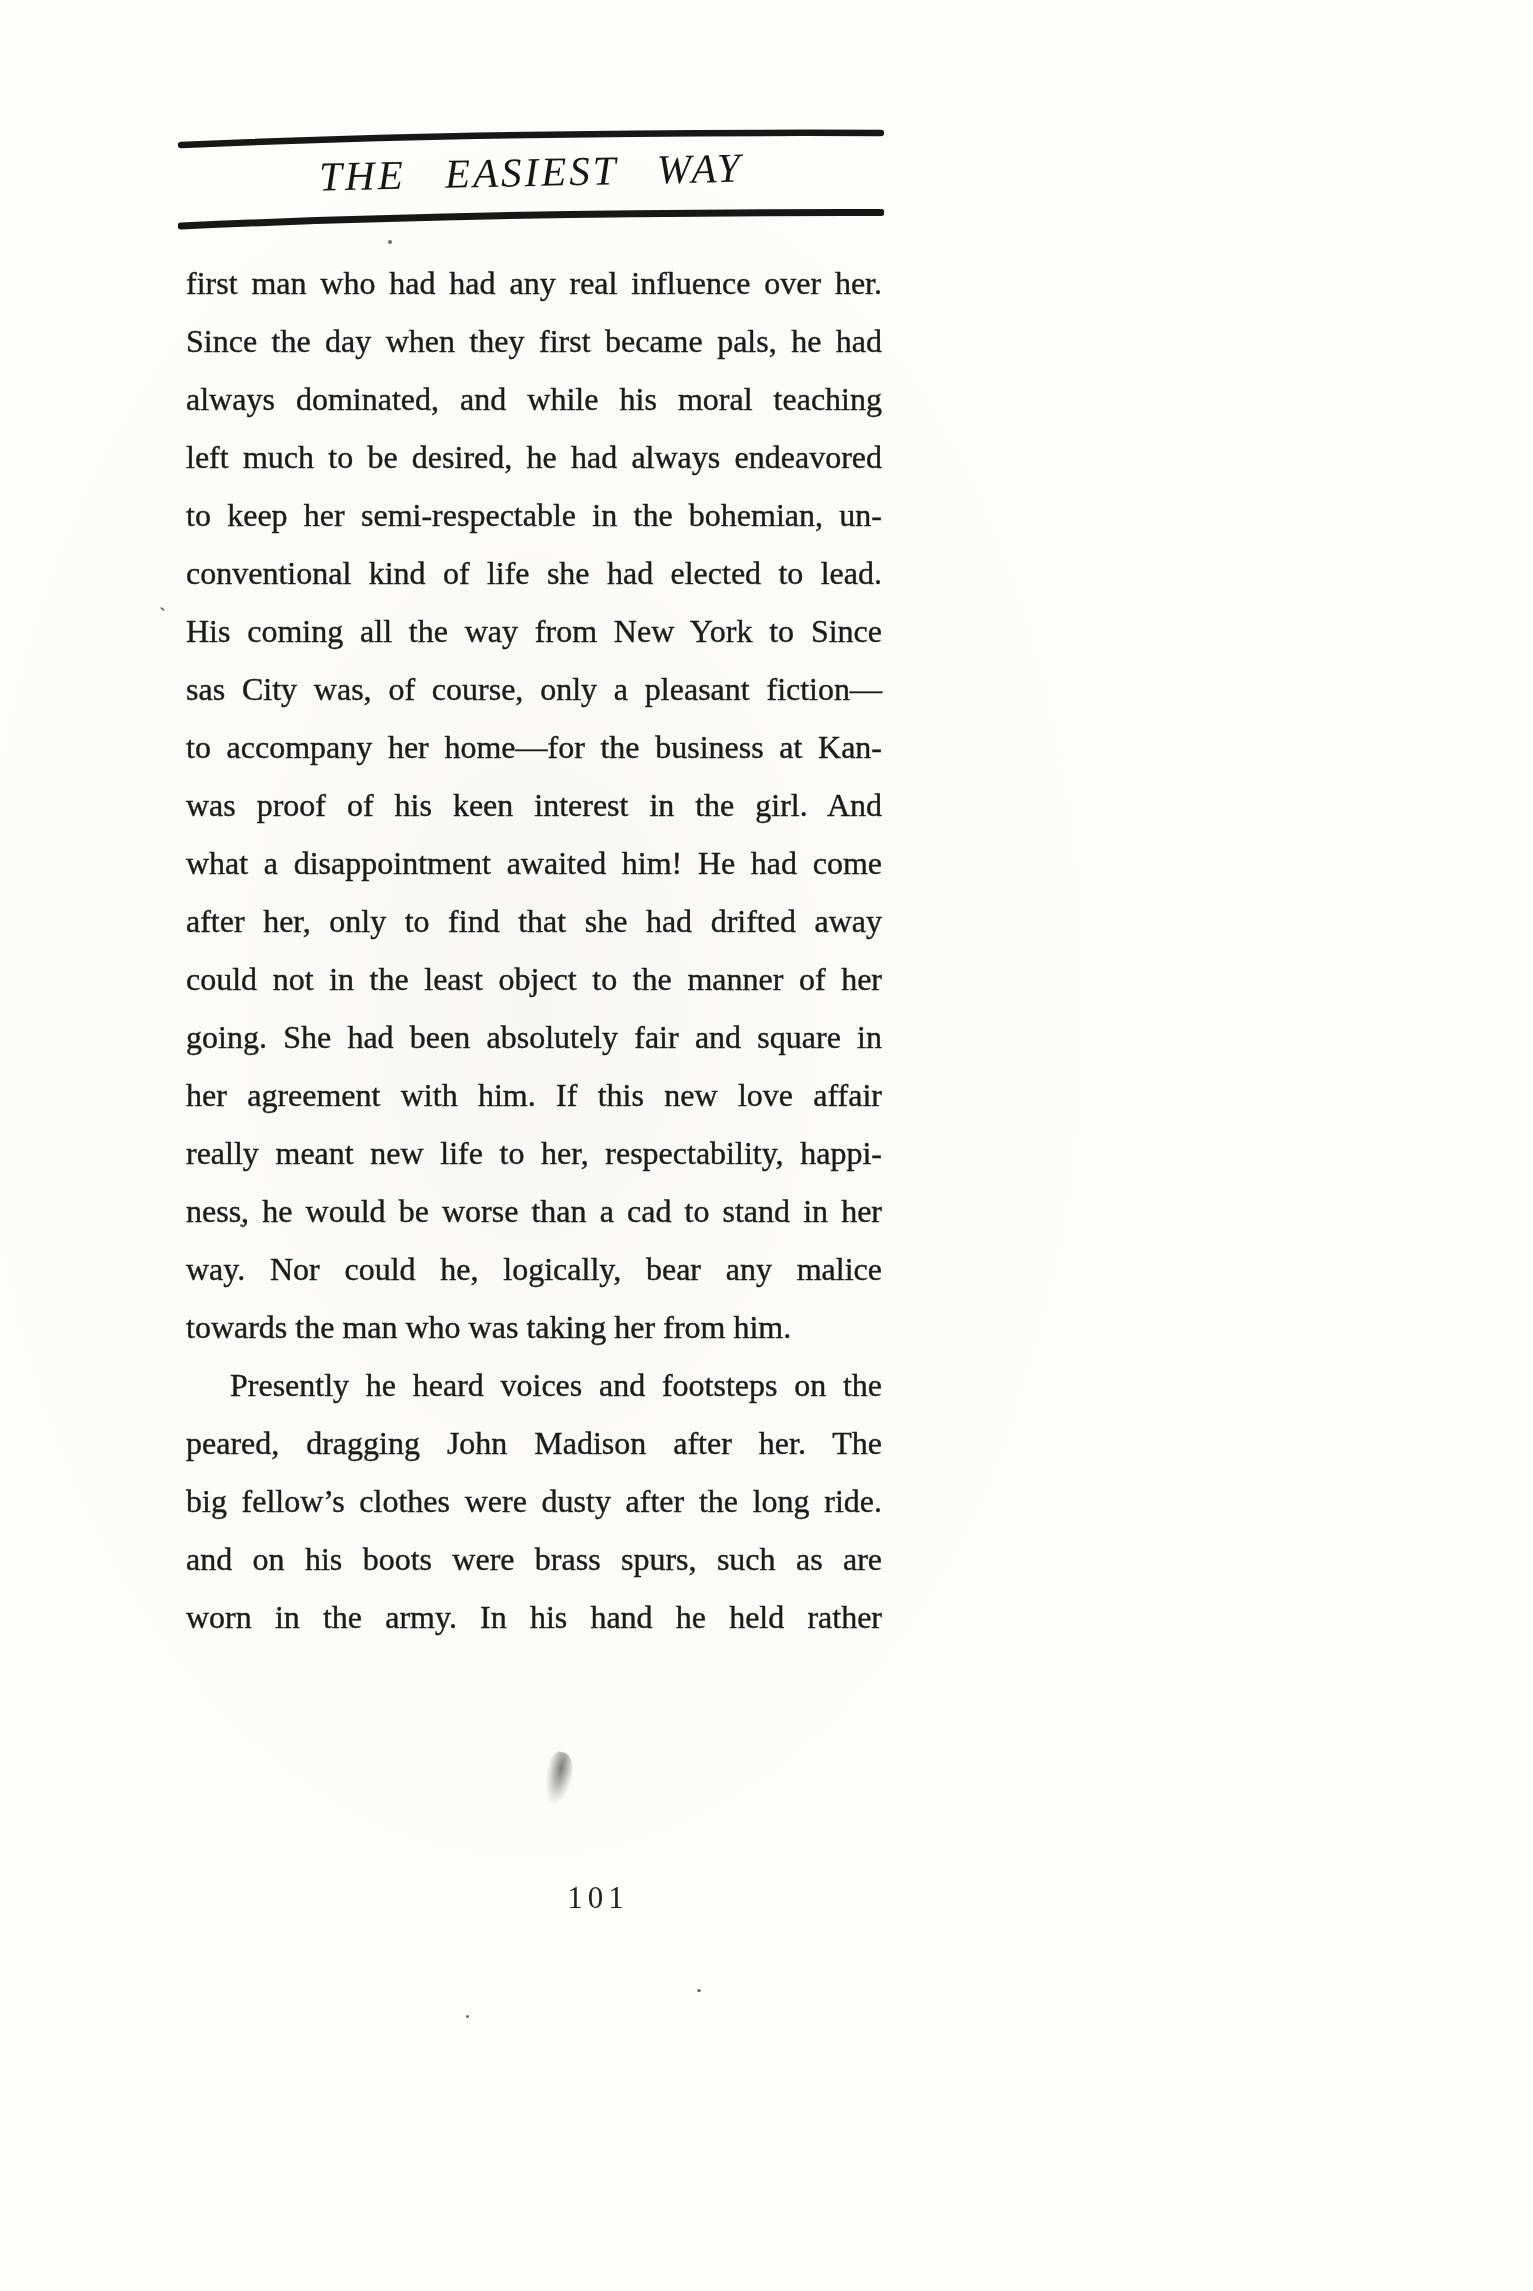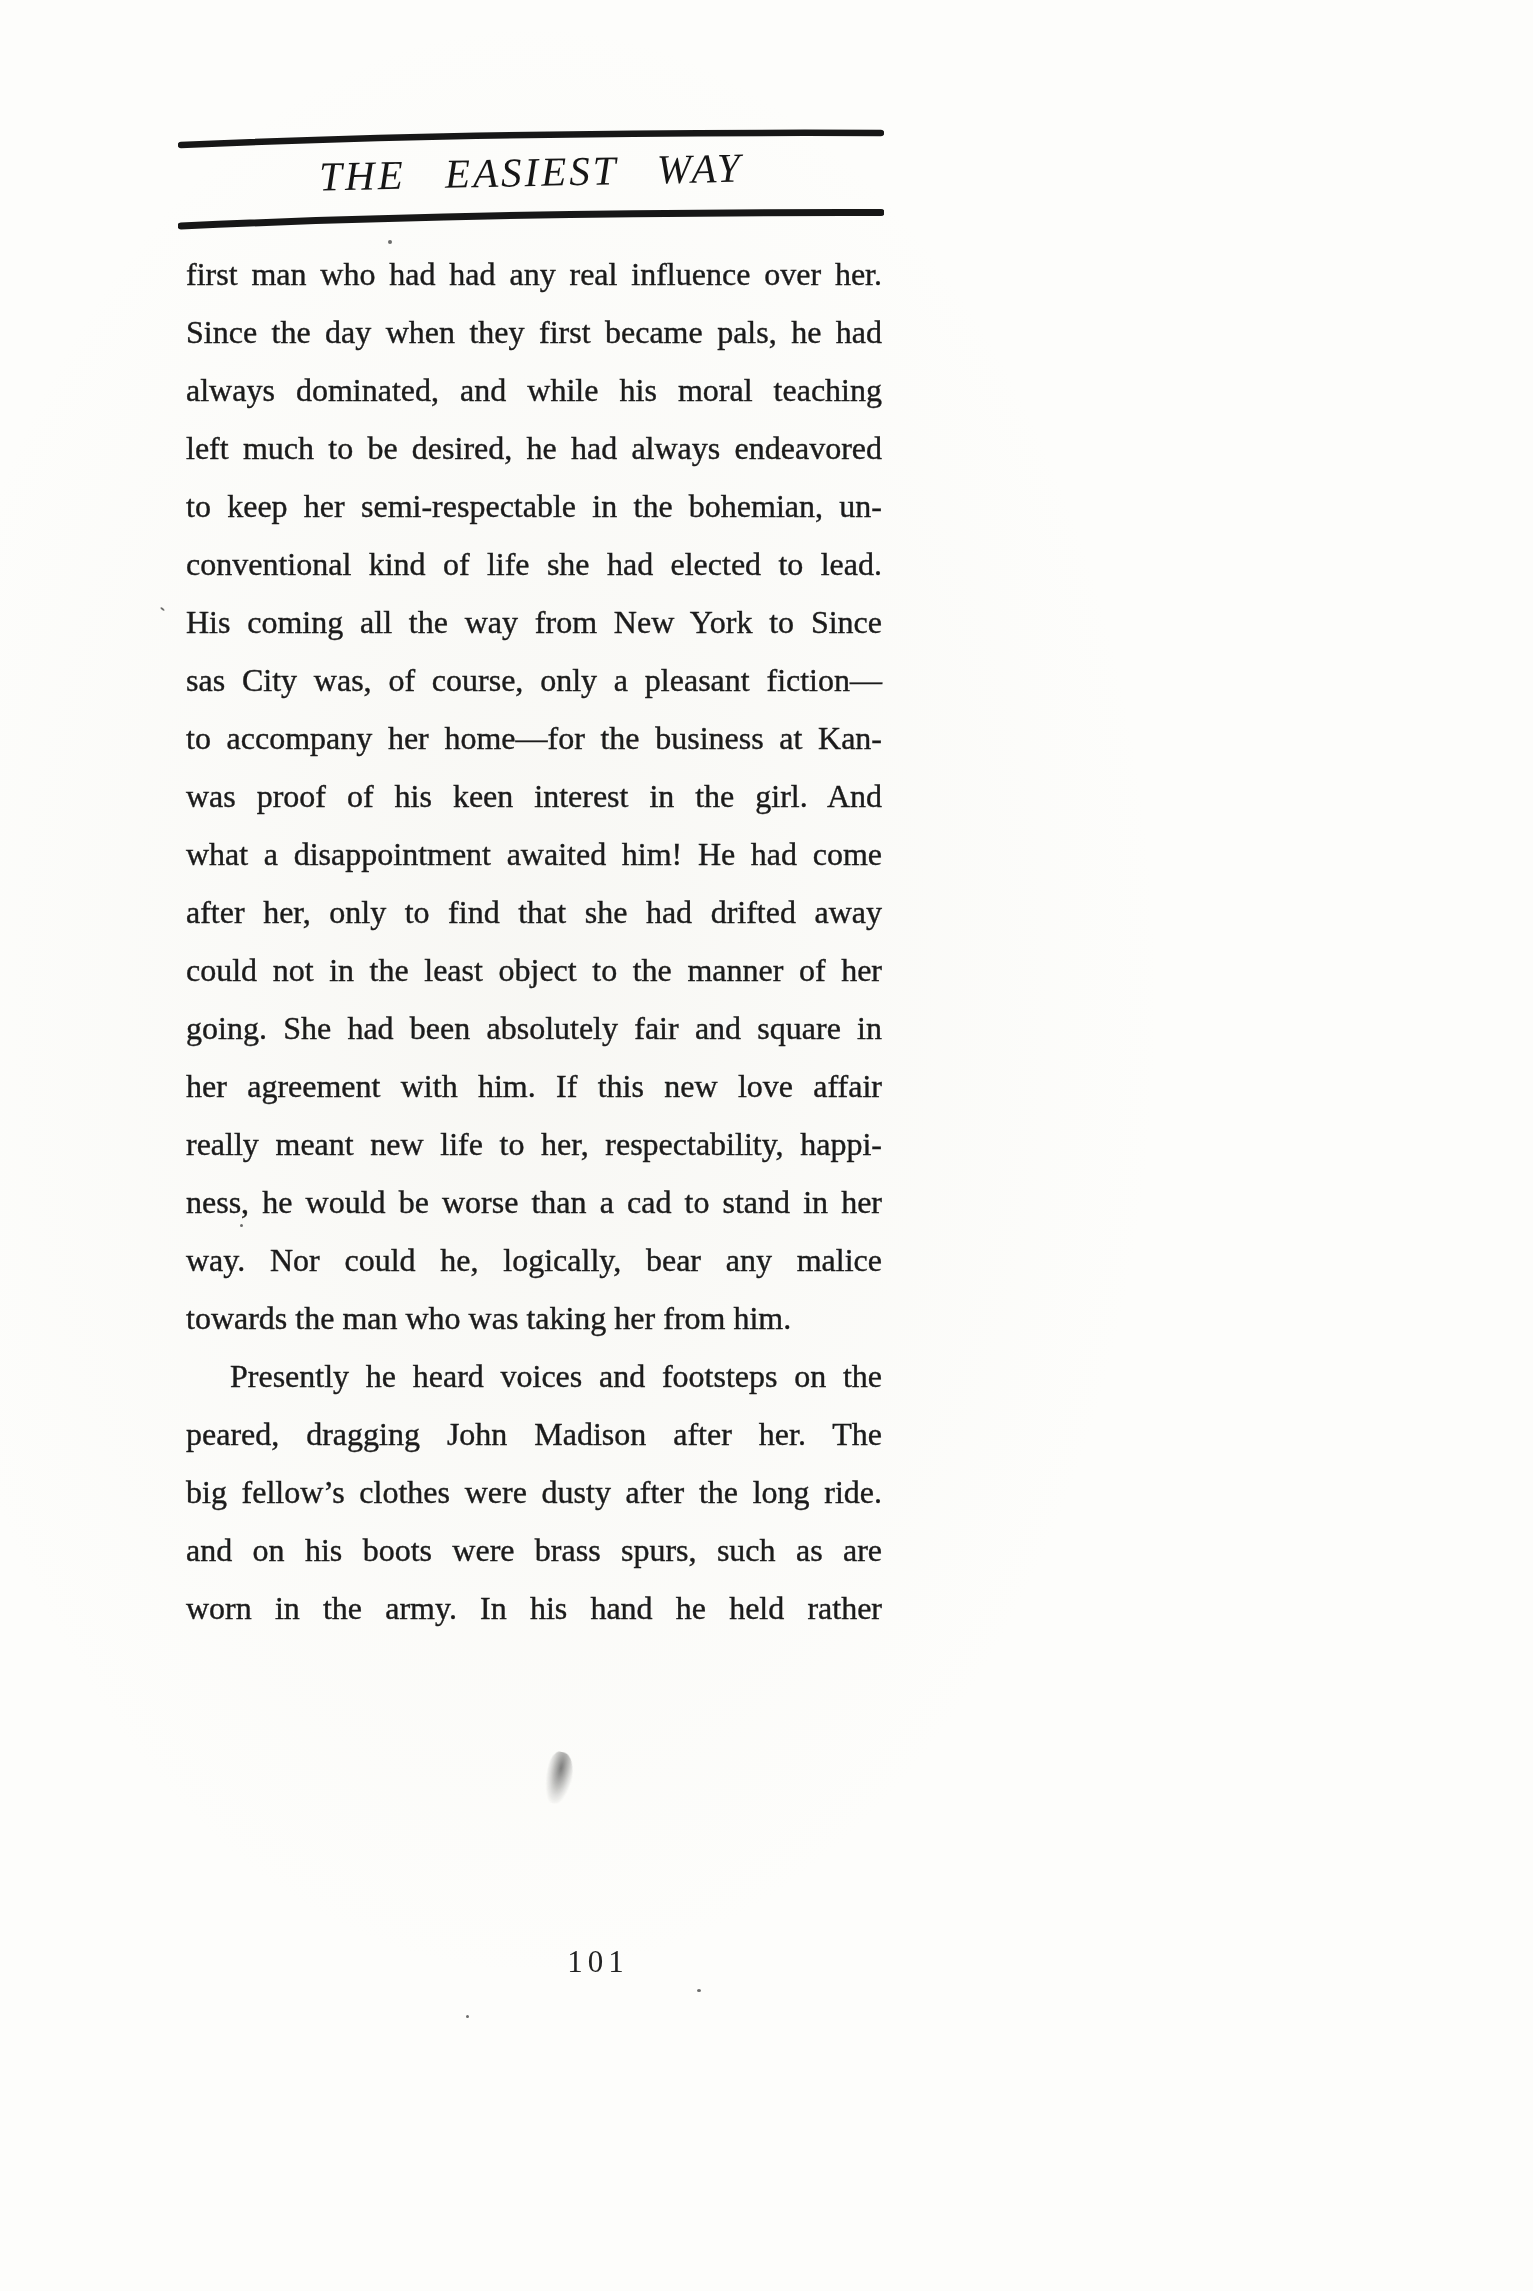--- a/index.html
+++ b/index.html
@@ -52,39 +52,39 @@
     letter-spacing: 3px;
     word-spacing: 26px;
     transform: rotate(-1.2deg);
     color: #161616;
     white-space: nowrap;
   }
 
   .body-text {
     position: absolute;
     left: 186px;
-    top: 245px;
+    top: 254px;
     width: 696px;
     font-size: 32px;
     line-height: 58px;
     -webkit-text-stroke: 0.4px #1d1d1d;
   }
   .line {
     text-align: justify;
     text-align-last: justify;
     height: 58px;
     white-space: nowrap;
   }
   .line.para-end { text-align-last: left; }
   .line.indent { text-indent: 44px; }
 
   .folio {
     position: absolute;
     left: 186px;
-    top: 1944px;
+    top: 1880px;
     width: 696px;
     text-align: center;
     font-size: 31px;
     letter-spacing: 5px;
     transform: translateX(64px);
     color: #222;
   }
 
   
   .smudge {

